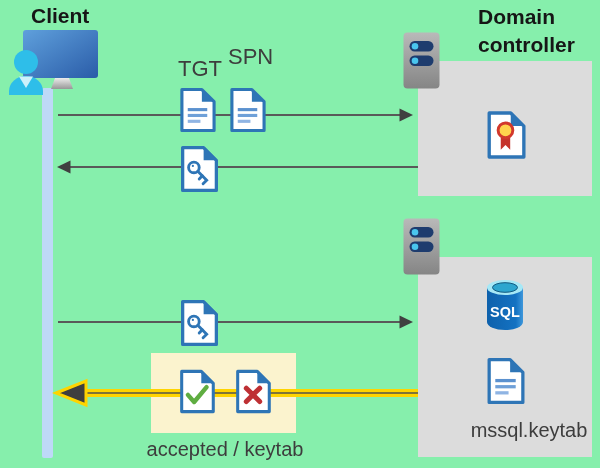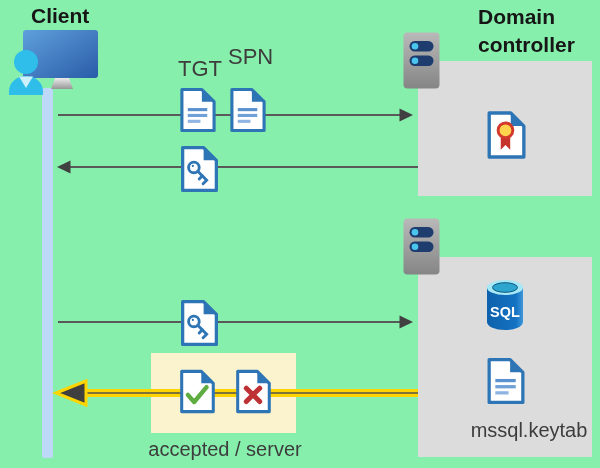--- a/index.html
+++ b/index.html
@@ -174,15 +174,15 @@
       <use href="#sym-doc-x"></use>
     </svg>
 
   <div class="abs h-label" style="left:31px;top:2px;">Client</div>
   <div class="abs h-label" style="left:478px;top:3px;width:132px;">Domain controller</div>
 
   <div class="abs s-label tick-label" style="left:178px;top:56px;width:39px;">TGT</div>
   <div class="abs s-label tick-label" style="left:228px;top:44px;width:39px;">SPN</div>
 
   <div class="abs s-label cap-label" style="left:418px;top:419px;width:174px;margin-left:24px;">mssql.keytab</div>
-  <div class="abs s-label cap-label" style="left:140px;top:438px;width:170px;white-space:nowrap;">accepted / server</div>
+  <div class="abs s-label cap-label" style="left:140px;top:438px;width:170px;white-space:nowrap;">accepted / keytab</div>
 
 </div>
 
 </body></html>

